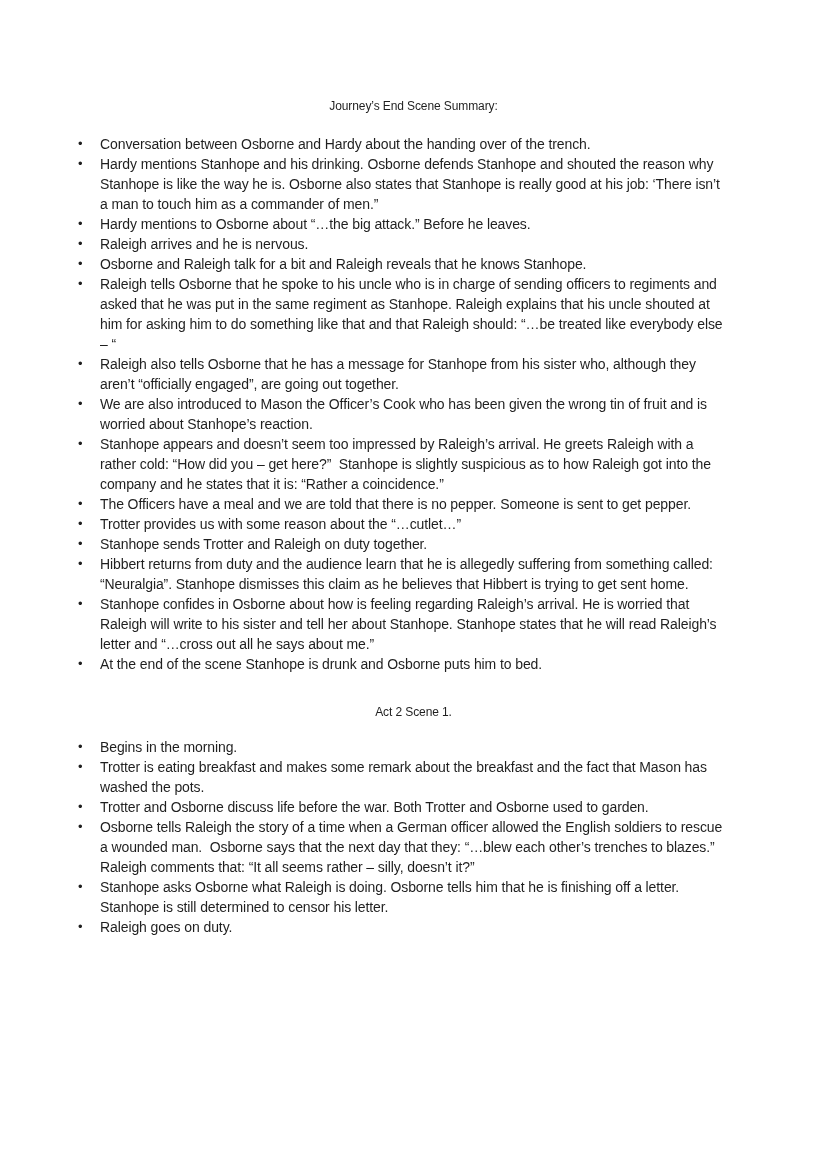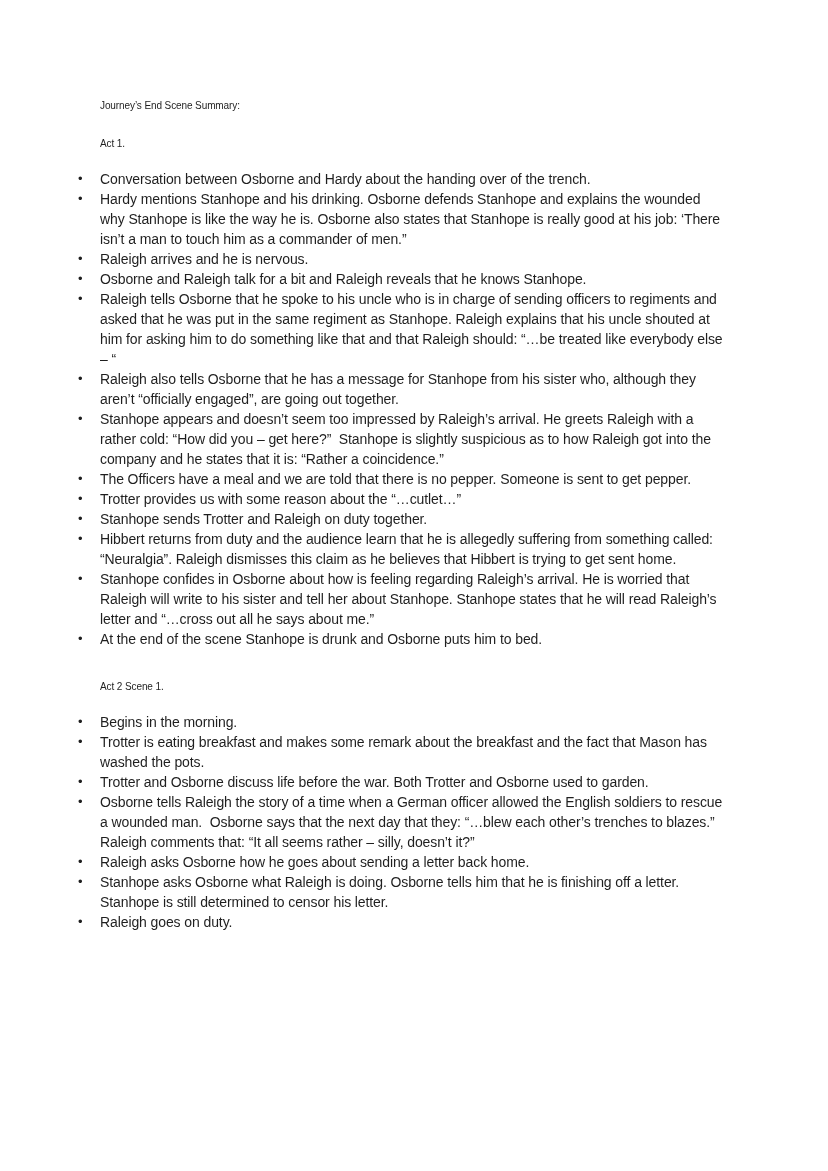--- a/index.html
+++ b/index.html
@@ -19,21 +19,22 @@
     height: 1171px;
     background: #ffffff;
     padding: 96px 101px 40px 100px;
   }
   .doc-text {
     font-size: 13px;
     line-height: 20px;
     letter-spacing: -0.1px;
   }
   .center-line {
-    font-size: 10px;
+    text-align: center;
+    font-size: 12px;
     line-height: 20px;
   }
   .doc-title { margin-bottom: 18px; }
   .section-heading { margin-bottom: 15px; }
   .gap-before-heading { margin-top: 28px; }
   ul.bullet-list {
     list-style: none;
     margin: 0 0 0 0;
     padding: 0;
   }
@@ -57,43 +58,43 @@
   }
   ul.bullet-list.first { margin-bottom: 12px; }
 </style>
 </head>
 <body>
 
 <div class="page">
 
   <p class="center-line doc-title doc-text">Journey’s End Scene Summary:</p>
 
-  <p class="center-line section-heading doc-text">Act 1.</p>
 
   <ul class="bullet-list first">
     <li>Conversation between Osborne and Hardy about the handing over of the trench.</li>
-    <li>Hardy mentions Stanhope and his drinking. Osborne defends Stanhope and explains the wounded why Stanhope is like the way he is. Osborne also states that Stanhope is really good at his job: ‘There isn’t a man to touch him as a commander of men.”</li>
+    <li>Hardy mentions Stanhope and his drinking. Osborne defends Stanhope and shouted the reason why Stanhope is like the way he is. Osborne also states that Stanhope is really good at his job: ‘There isn’t a man to touch him as a commander of men.”</li>
+    <li>Hardy mentions to Osborne about “…the big attack.” Before he leaves.</li>
     <li>Raleigh arrives and he is nervous.</li>
     <li>Osborne and Raleigh talk for a bit and Raleigh reveals that he knows Stanhope.</li>
     <li>Raleigh tells Osborne that he spoke to his uncle who is in charge of sending officers to regiments and asked that he was put in the same regiment as Stanhope. Raleigh explains that his uncle shouted at him for asking him to do something like that and that Raleigh should: “…be treated like everybody else – “</li>
     <li>Raleigh also tells Osborne that he has a message for Stanhope from his sister who, although they aren’t “officially engaged”, are going out together.</li>
+    <li>We are also introduced to Mason the Officer’s Cook who has been given the wrong tin of fruit and is worried about Stanhope’s reaction.</li>
     <li>Stanhope appears and doesn’t seem too impressed by Raleigh’s arrival. He greets Raleigh with a rather cold: “How did you – get here?”  Stanhope is slightly suspicious as to how Raleigh got into the company and he states that it is: “Rather a coincidence.”</li>
     <li>The Officers have a meal and we are told that there is no pepper. Someone is sent to get pepper.</li>
     <li>Trotter provides us with some reason about the “…cutlet…”</li>
     <li>Stanhope sends Trotter and Raleigh on duty together.</li>
-    <li>Hibbert returns from duty and the audience learn that he is allegedly suffering from something called: “Neuralgia”. Raleigh dismisses this claim as he believes that Hibbert is trying to get sent home.</li>
+    <li>Hibbert returns from duty and the audience learn that he is allegedly suffering from something called: “Neuralgia”. Stanhope dismisses this claim as he believes that Hibbert is trying to get sent home.</li>
     <li>Stanhope confides in Osborne about how is feeling regarding Raleigh’s arrival. He is worried that Raleigh will write to his sister and tell her about Stanhope. Stanhope states that he will read Raleigh’s letter and “…cross out all he says about me.”</li>
     <li>At the end of the scene Stanhope is drunk and Osborne puts him to bed.</li>
   </ul>
 
   <p class="center-line section-heading gap-before-heading doc-text">Act 2 Scene 1.</p>
 
   <ul class="bullet-list">
     <li>Begins in the morning.</li>
     <li>Trotter is eating breakfast and makes some remark about the breakfast and the fact that Mason has washed the pots.</li>
     <li>Trotter and Osborne discuss life before the war. Both Trotter and Osborne used to garden.</li>
     <li>Osborne tells Raleigh the story of a time when a German officer allowed the English soldiers to rescue a wounded man.  Osborne says that the next day that they: “…blew each other’s trenches to blazes.” Raleigh comments that: “It all seems rather – silly, doesn’t it?”</li>
-    <li>Raleigh asks Osborne how he goes about sending a letter back home.</li>
     <li>Stanhope asks Osborne what Raleigh is doing. Osborne tells him that he is finishing off a letter. Stanhope is still determined to censor his letter.</li>
     <li>Raleigh goes on duty.</li>
   </ul>
 
 </div>
 
 </body></html>

